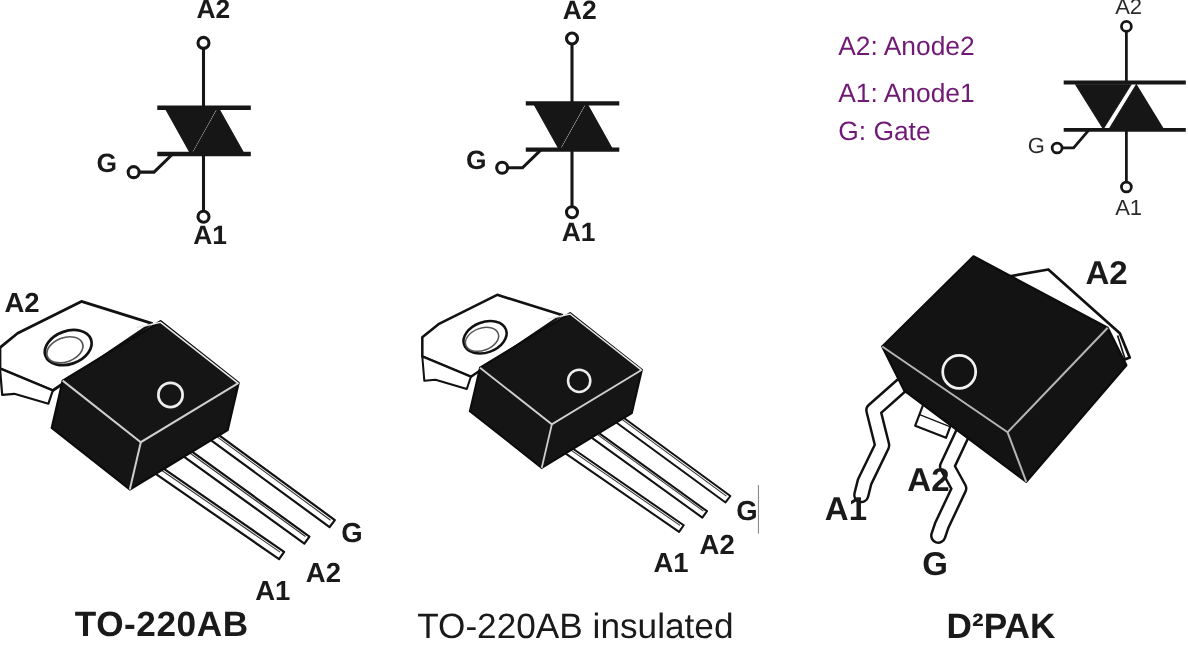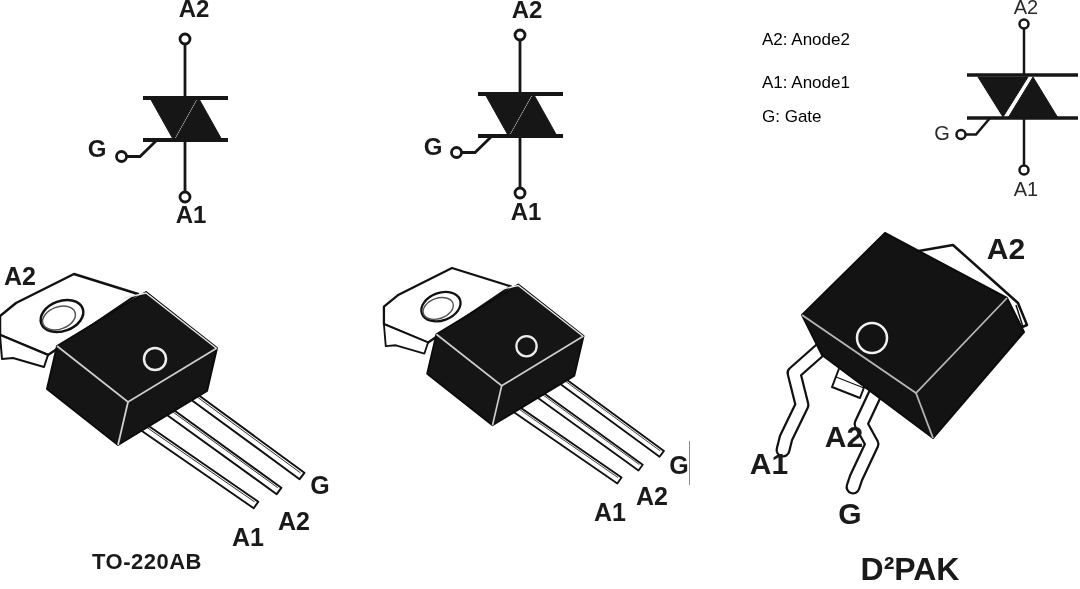--- a/index.html
+++ b/index.html
@@ -7,22 +7,22 @@
     position:relative;width:1080px;height:589px;background:#fff;overflow:hidden;
     font-family:"Liberation Sans", sans-serif;color:#1a1a1a;
   }
   .stage svg{position:absolute;left:0;top:0;}
   .lbl{position:absolute;white-space:nowrap;line-height:1;transform:translateX(-50%);}
   .b{font-weight:700;}
   .fs24{font-size:24px;}
   .fs25{font-size:25px;}
   .fs30{font-size:30px;}
   .fs20{font-size:20px;color:#2b2b2b;}
-  .legend-line{position:absolute;font-size:17px;color:#000000;line-height:1;white-space:nowrap;}
-  .cap1{font-size:22px;letter-spacing:.5px;}
+  .legend-line{position:absolute;font-size:24px;color:#701a75;line-height:1;white-space:nowrap;}
+  .cap1{font-size:32px;letter-spacing:.5px;}
   .cap2{font-size:32px;font-weight:400;}
   .cap3{font-size:32px;}
 </style>
 </head>
 <body>
 
 <div class="stage">
 
   <svg width="1080" height="589" viewBox="0 0 1080 589">
     <defs>
@@ -135,20 +135,21 @@
 
   <div class="lbl b fs25" style="left:20px;top:264px;">A2</div>
   <div class="lbl b fs25" style="left:248px;top:525px;">A1</div>
   <div class="lbl b fs25" style="left:294px;top:509px;">A2</div>
   <div class="lbl b fs25" style="left:320px;top:473px;">G</div>
   <div class="lbl b cap1" style="left:147px;top:551px;">TO-220AB</div>
 
   <div class="lbl b fs25" style="left:610px;top:500px;">A1</div>
   <div class="lbl b fs25" style="left:652px;top:484px;">A2</div>
   <div class="lbl b fs25" style="left:679px;top:453px;">G</div>
+  <div class="lbl cap2" style="left:523px;top:553px;">TO-220AB insulated</div>
 
   <div class="lbl b fs30" style="left:1006px;top:234px;">A2</div>
   <div class="lbl b fs30" style="left:844px;top:422px;">A2</div>
   <div class="lbl b fs30" style="left:769px;top:449px;">A1</div>
   <div class="lbl b fs30" style="left:850px;top:499px;">G</div>
   <div class="lbl b cap3" style="left:910px;top:553px;">D²PAK</div>
 
 </div>
 
 </body></html>

